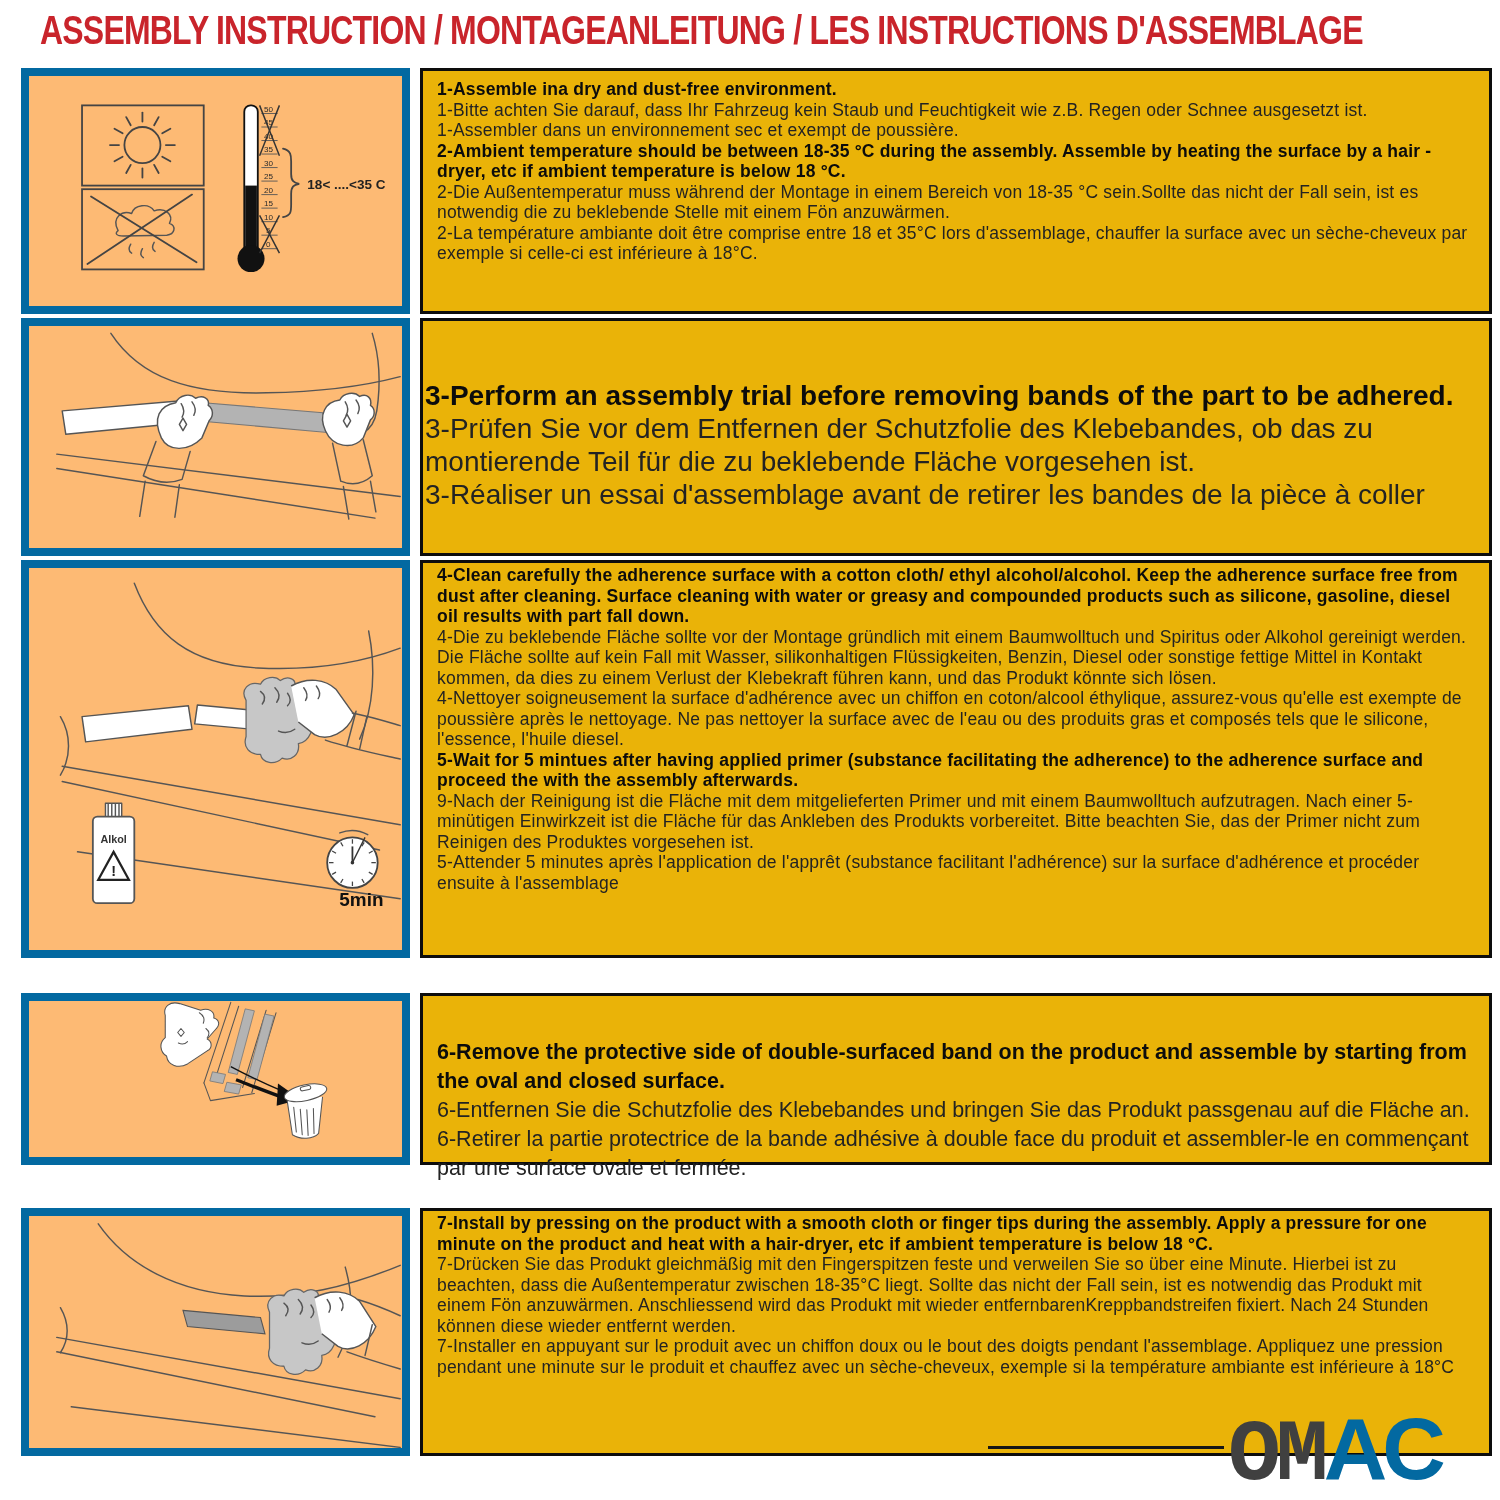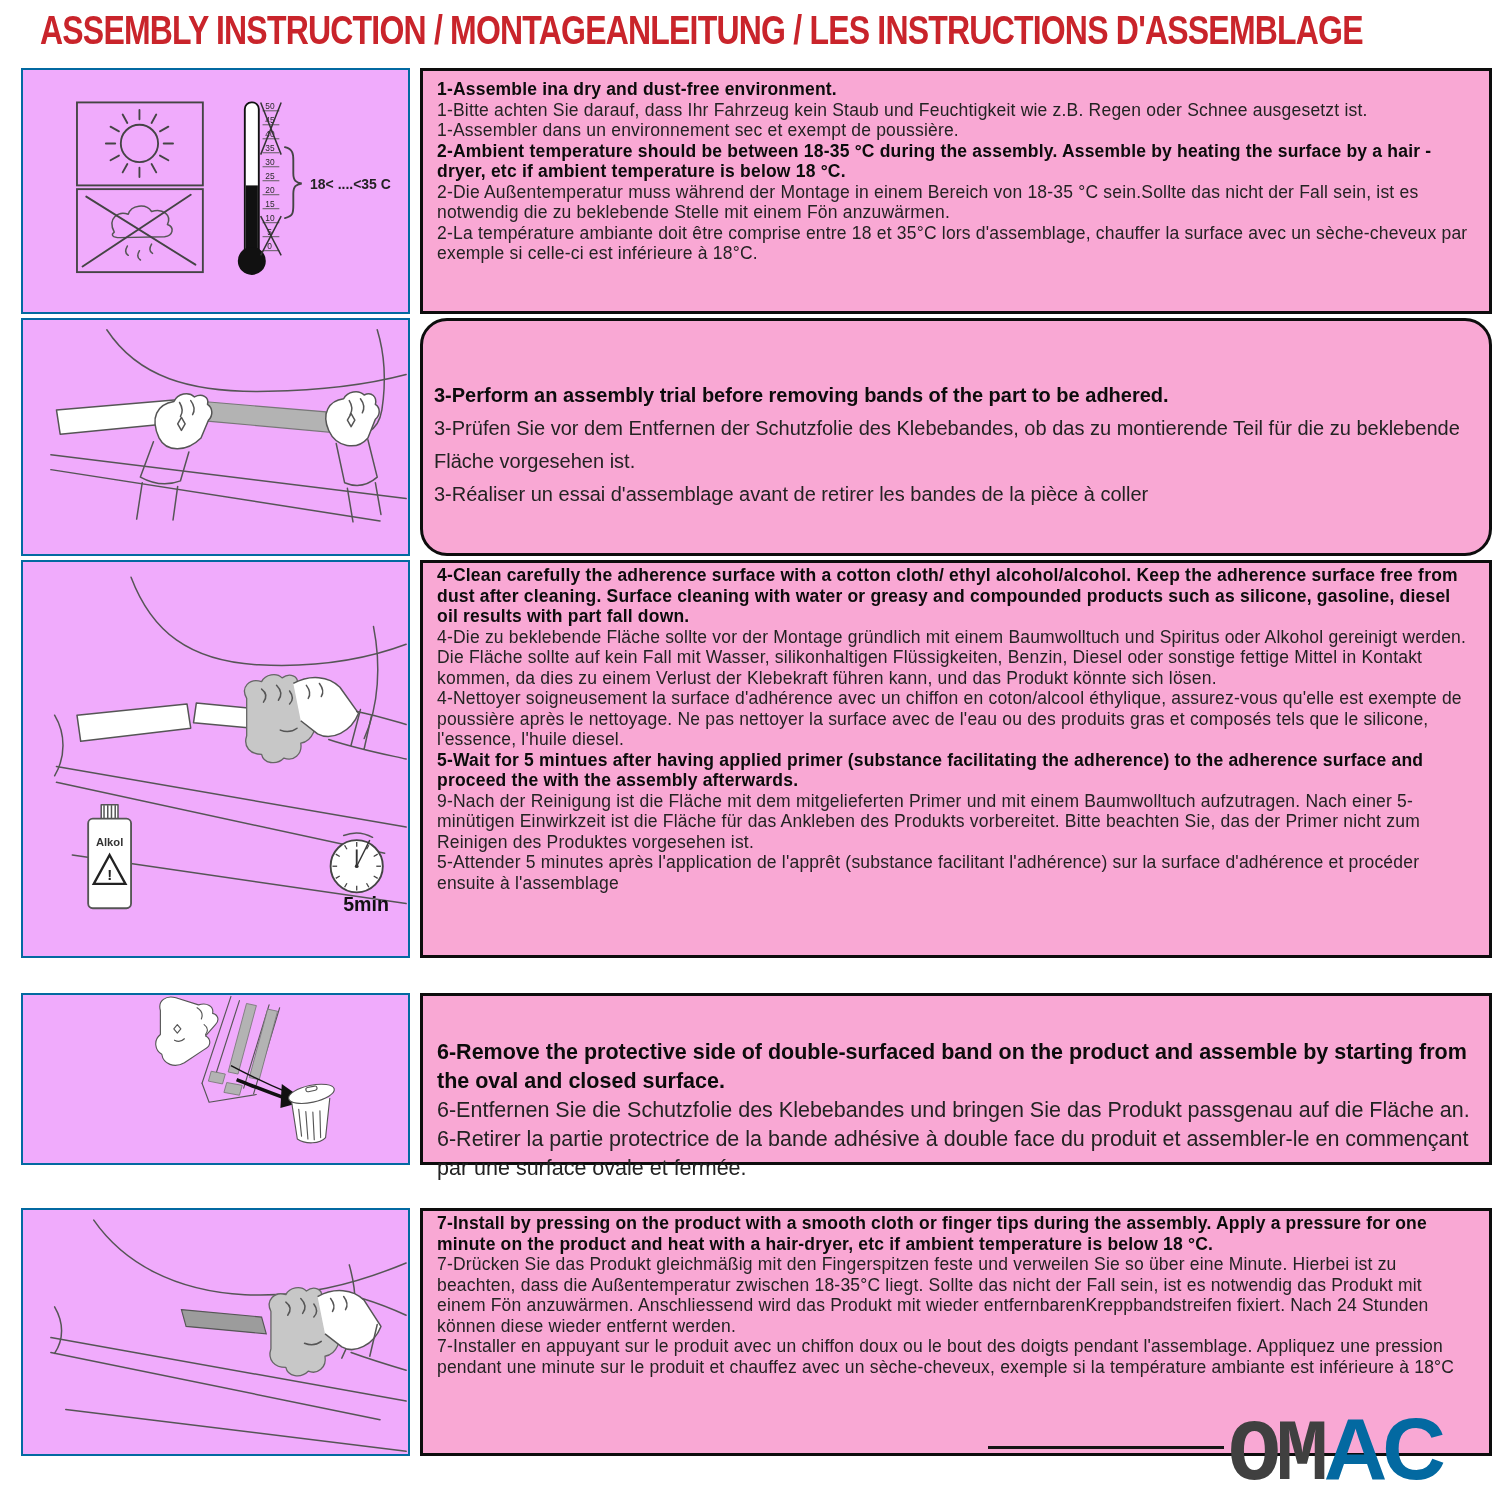--- a/index.html
+++ b/index.html
@@ -6,29 +6,29 @@
   html,body { background:#ffffff; }
   .page { position:relative; width:1500px; height:1500px; background:#fff;
           font-family:"Liberation Sans","DejaVu Sans",sans-serif; color:#232323; overflow:hidden; }
 
   .title { position:absolute; left:40px; top:8px; font-size:40px; font-weight:700;
            color:#c9242b; letter-spacing:-1px; white-space:nowrap;
            transform:scaleX(0.80); transform-origin:0 50%; }
 
   .row { position:absolute; left:0; width:1500px; }
   .imgbox { position:absolute; left:21px; top:0; width:389px; height:100%;
-            border:2px solid #0369a1; background:#f0abfc;padding-left:26px; }
+            border:8px solid #0369a1; background:#fdba74;padding-left:26px; }
   .imgbox svg { display:block; width:100%; height:100%; }
   .textbox { position:absolute; left:420px; top:0; width:1072px; height:100%;
-             border:3px solid #0d0d0d; background:#f9a8d4; }
+             border:3px solid #0d0d0d; background:#eab308; }
   .textbox p { margin:0; }
   p.b { font-weight:700; color:#0c0c0c; }
   .gap { margin-top:20px; }
   .text-sm { font-size:17.5px; line-height:20.5px; padding:8px 14px 0; letter-spacing:0.2px; }
-  .text-lg { font-size:20px;   line-height:33px;   padding:58px 11px 0;border-radius:27px; }
+  .text-lg { font-size:28px;   line-height:33px;   padding:58px 2px 0; }
   .text-md { font-size:21.5px; line-height:29px;   padding:42px 14px 0; }
   .pt-sm { padding-top:2px; }
 
   .logo-line { position:absolute; left:988px; top:1446px; width:236px; height:3px; background:#161616; }
   .logo { position:absolute; left:1228px; top:1398px; font-size:88px; font-weight:700;
           letter-spacing:-5px; white-space:nowrap; }
   .logo .lg-black { color:#404040;font-family:Liberation Mono, monospace; }
   .logo .lg-red { color:#0369a1; }
 
   svg text { font-family:"Liberation Sans","DejaVu Sans",sans-serif; }

